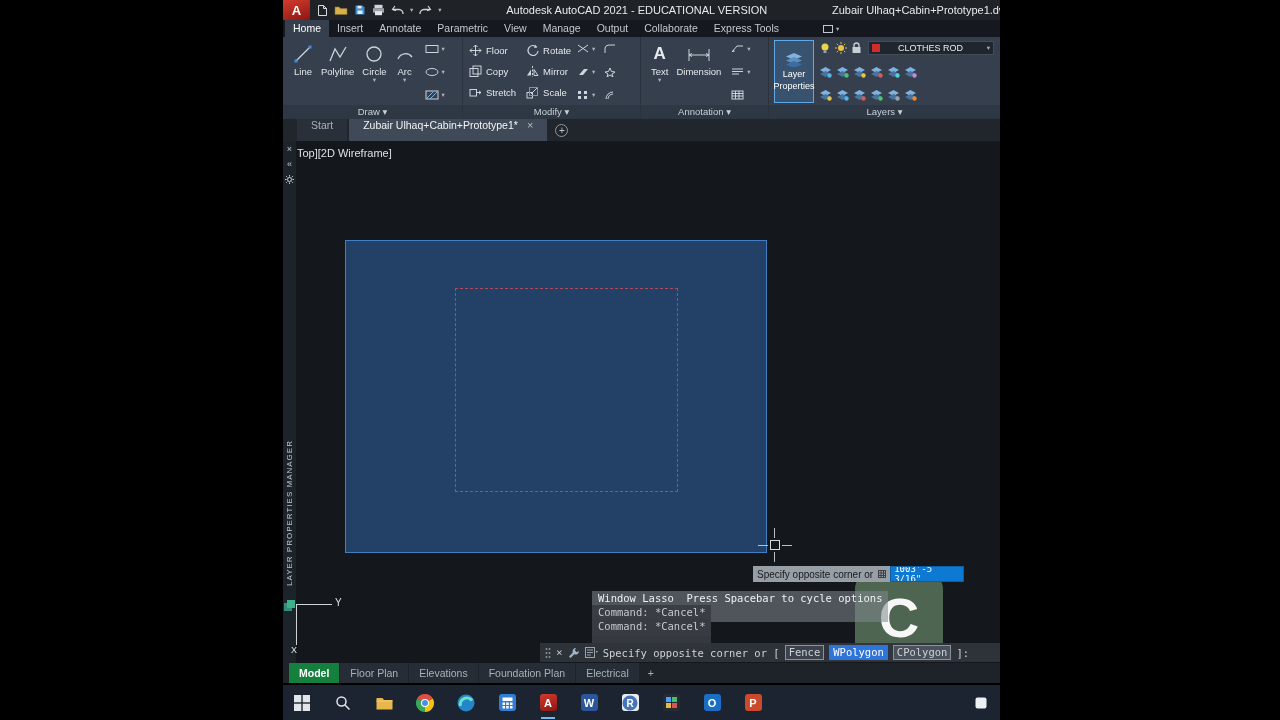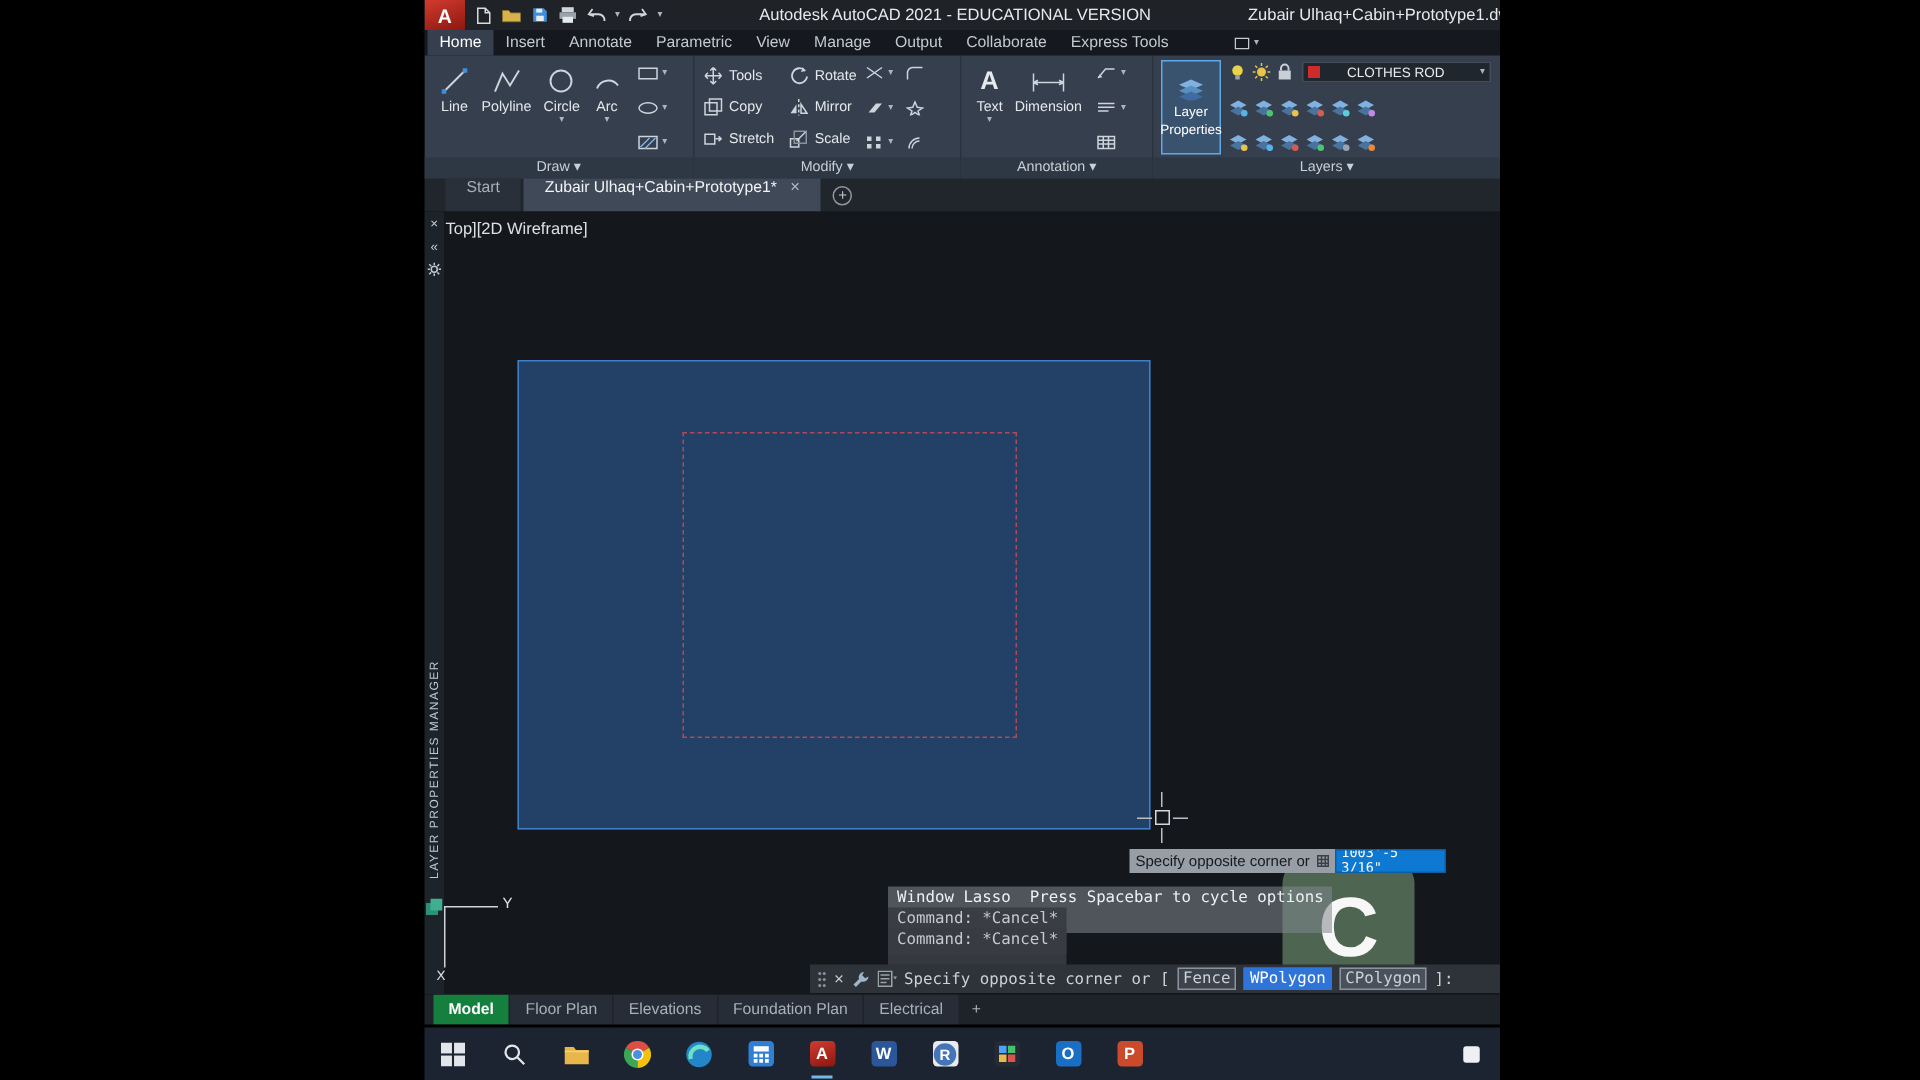--- a/index.html
+++ b/index.html
@@ -247,21 +247,21 @@
         <div class="panel-label"><span>Draw</span> ▾</div>
       </div>
 
       <div class="panel" style="width:178px">
         <div class="panel-body">
           <div class="modgrid">
             <span class="modcell">
                 <svg width="13" height="13">
                   <path d="M6.5,1v11 M1,6.5h11 M6.5,1l-2,2 M6.5,1l2,2 M6.5,12l-2,-2 M6.5,12l2,-2 M1,6.5l2,-2 M1,6.5l2,2 M12,6.5l-2,-2 M12,6.5l-2,2" stroke="#cdd4db" fill="none"></path>
                 </svg>
-                <span>Tools</span>
+                <span>Floor</span>
               </span>
             <span class="modcell">
                 <svg width="13" height="13">
                   <rect x="1" y="3.5" width="8" height="8" fill="none" stroke="#cdd4db"></rect>
                   <rect x="4" y="1" width="8" height="8" fill="none" stroke="#cdd4db"></rect>
                 </svg>
                 <span>Copy</span>
               </span>
             <span class="modcell">
                 <svg width="13" height="13">

